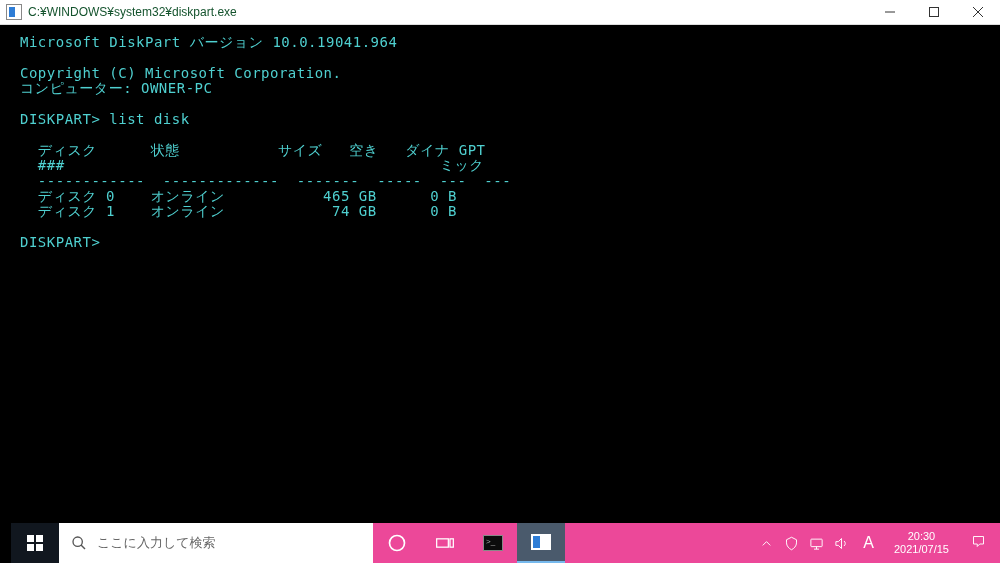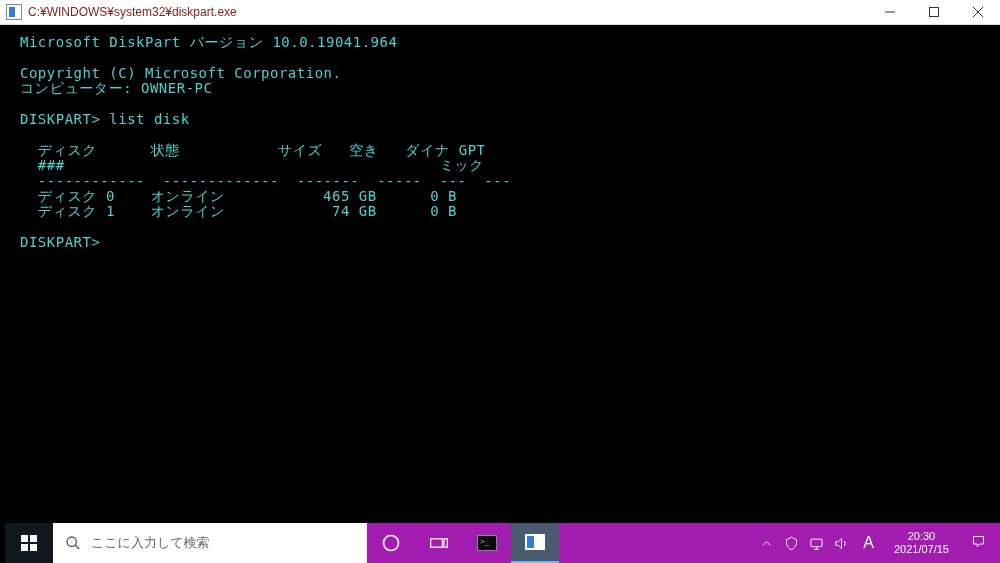--- a/index.html
+++ b/index.html
@@ -11,21 +11,21 @@
     overflow: hidden;
     position: relative;
   }
   .titlebar {
     height: 25px;
     background: #fff;
     display: flex;
     align-items: center;
     font-family: "Segoe UI", sans-serif;
     font-size: 12px;
-    color: #7f1d1d;
+    color: #14532d;
     border-bottom: 1px solid #ddd;
   }
   .titlebar-icon {
     width: 16px; height: 16px;
     margin: 0 6px;
     background: #fff;
     border: 1px solid #888;
     position: relative;
   }
   .titlebar-icon::after {
@@ -48,23 +48,23 @@
     font-size: 14px;
     line-height: 1.1;
     padding: 10px 20px;
     white-space: pre;
     letter-spacing: 0.5px;
     height: 498px;
   }
   .terminal .cyan { color: #4fd0d0; }
   .taskbar {
     position: absolute;
-    bottom: 0; left: 5px; right: 0;
+    bottom: 0; left: 11px; right: 0;
     height: 40px;
-    background: #a21caf;
+    background: #ec4899;
     display: flex;
     align-items: stretch;
     color: #fff;
     font-family: "Segoe UI", sans-serif;
     font-size: 13px;
   }
   .start-btn {
     width: 48px;
     display: flex; align-items: center; justify-content: center;
     background: #11171f;

